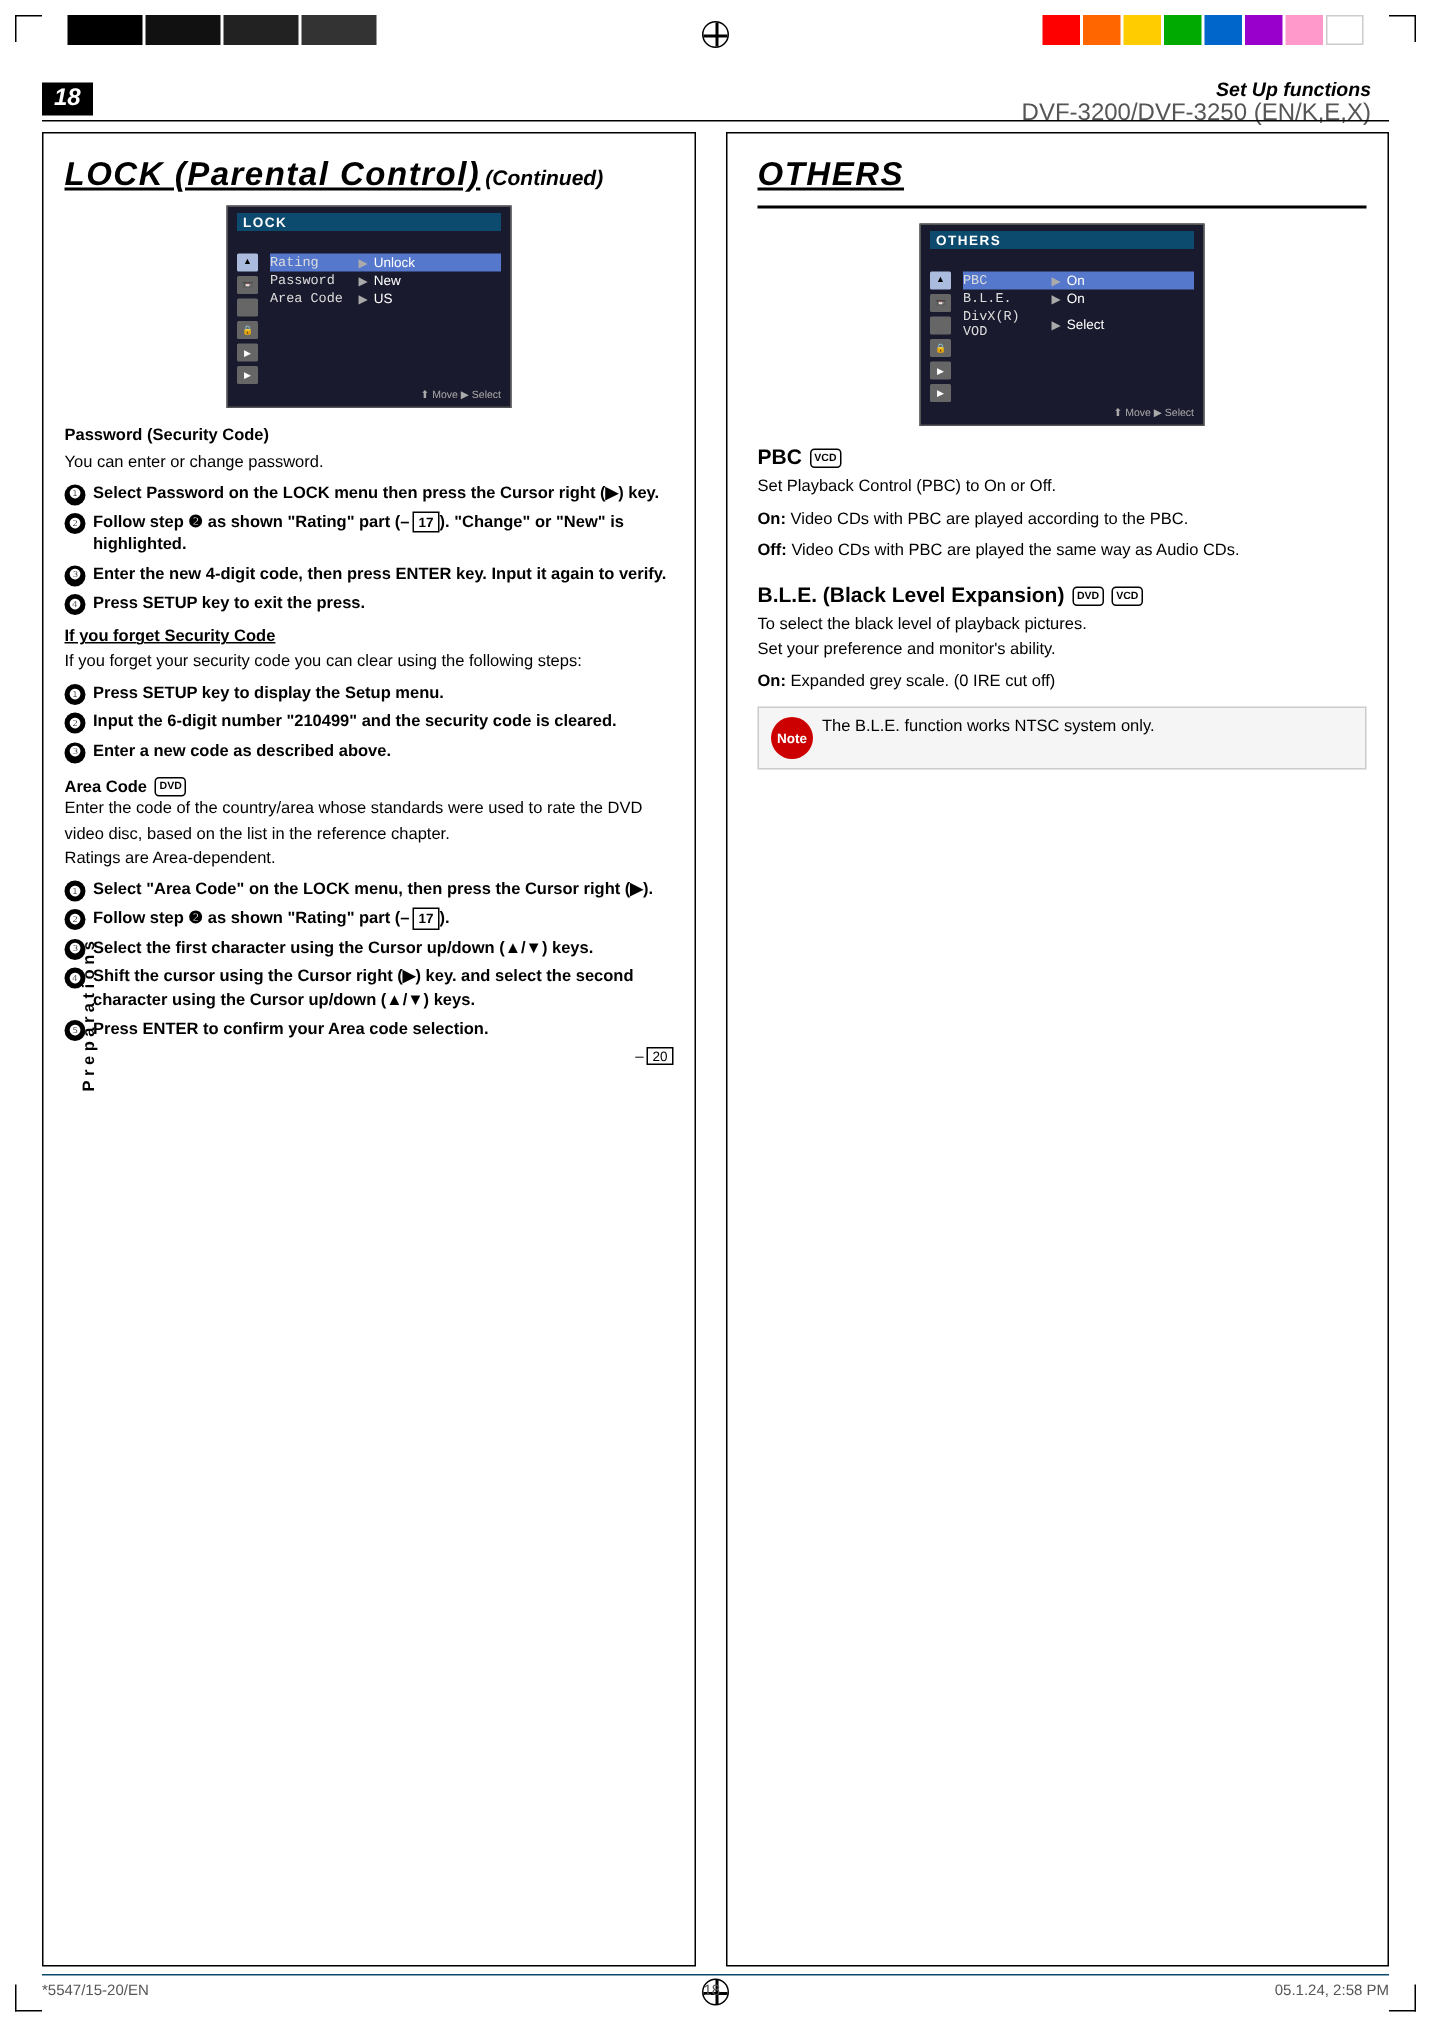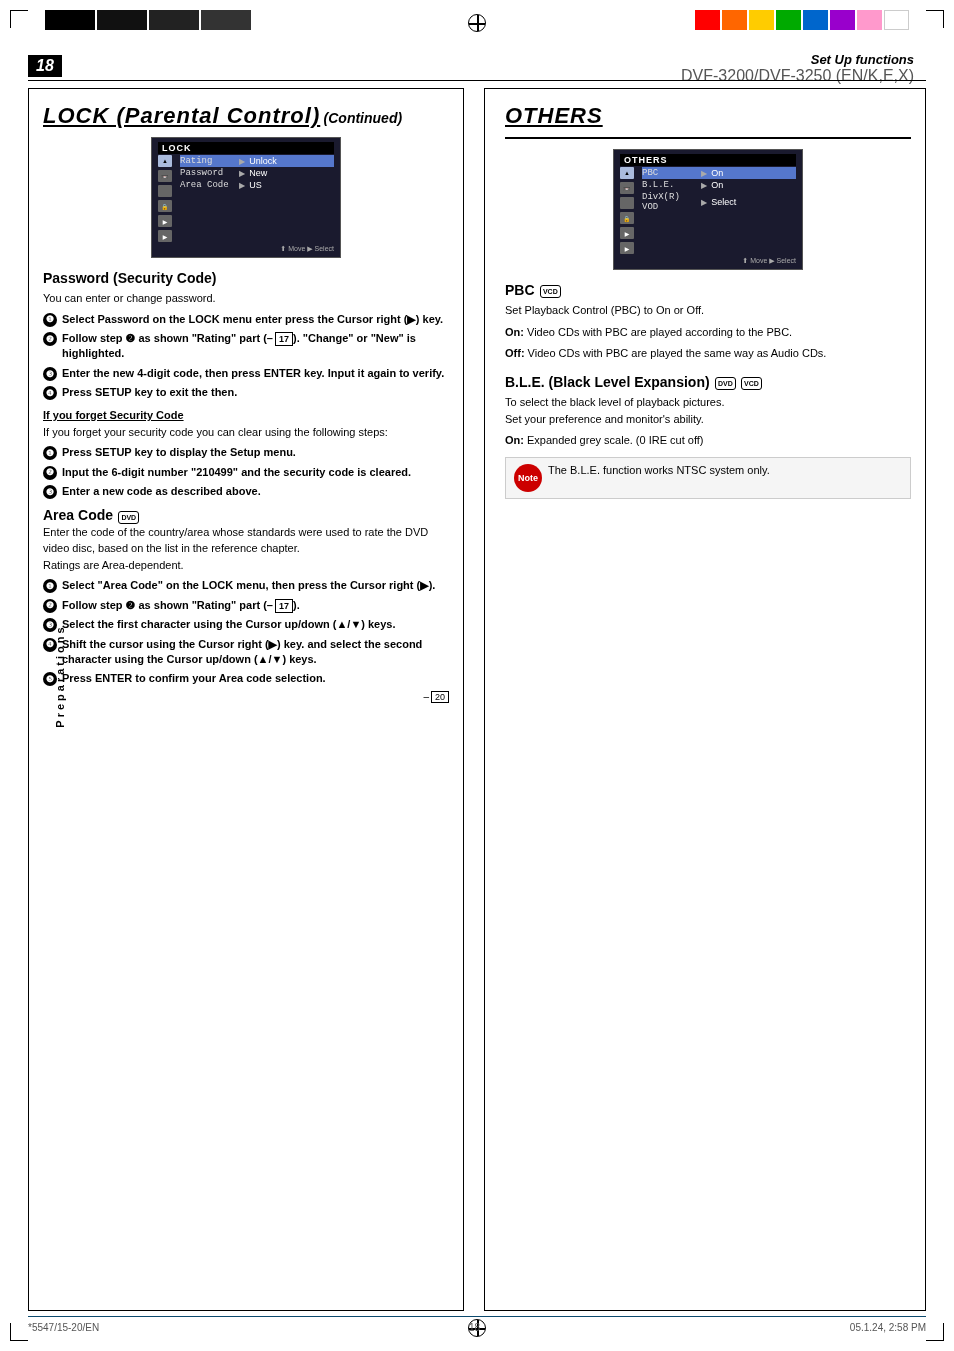--- a/index.html
+++ b/index.html
@@ -141,26 +141,26 @@
       background: #1a1a2e;
       border: 1px solid #555;
       padding: 4px 6px;
       margin: 0 auto 12px auto;
       display: block;
       width: 190px;
       font-size: 10px;
       color: #fff;
     }
     .menu-header-bar {
-      background: #000000;
+      background: #0c4a6e;
       color: #fff;
       font-size: 9px;
       font-weight: bold;
       padding: 1px 4px;
-      margin-bottom: 1px;
+      margin-bottom: 15px;
       letter-spacing: 1px;
     }
     .menu-body {
       display: flex;
       gap: 4px;
     }
     .menu-icons-col {
       display: flex;
       flex-direction: column;
       gap: 3px;
@@ -210,21 +210,21 @@
     .menu-footer {
       text-align: right;
       font-size: 7px;
       color: #aaa;
       margin-top: 3px;
     }
 
     
     .subsection-heading {
       font-weight: bold;
-      font-size: 14px;
+      font-size: 11px;
       margin: 10px 0 4px 0;
     }
     .subsubsection-heading {
       font-weight: bold;
       font-size: 11px;
       margin: 8px 0 3px 0;
       text-decoration: underline;
     }
 
     
@@ -467,33 +467,33 @@
       </div>
       <div class="menu-footer">⬆ Move  ▶ Select</div>
     </div>
 
     <div class="subsection-heading">Password (Security Code)</div>
     <div class="body-text">You can enter or change password.</div>
 
     <ul class="numbered-list">
       <li>
         <span class="num-circle">❶</span>
-        <span class="num-bold">Select Password on the LOCK menu enter press the Cursor right (▶) key.</span>
+        <span class="num-bold">Select Password on the LOCK menu then press the Cursor right (▶) key.</span>
       </li>
       <li>
         <span class="num-circle">❷</span>
         <span class="num-bold">Follow step ❷ as shown "Rating" part (–<span class="page-ref">17</span>). "Change" or "New" is highlighted.</span>
       </li>
       <li>
         <span class="num-circle">❸</span>
         <span class="num-bold">Enter the new 4-digit code, then press ENTER key. Input it again to verify.</span>
       </li>
       <li>
         <span class="num-circle">❹</span>
-        <span class="num-bold">Press SETUP key to exit the then.</span>
+        <span class="num-bold">Press SETUP key to exit the press.</span>
       </li>
     </ul>
 
     <div class="subsubsection-heading">If you forget Security Code</div>
     <div class="body-text">If you forget your security code you can clear using the following steps:</div>
 
     <ul class="numbered-list">
       <li>
         <span class="num-circle">❶</span>
         <span class="num-bold">Press SETUP key to display the Setup menu.</span>

